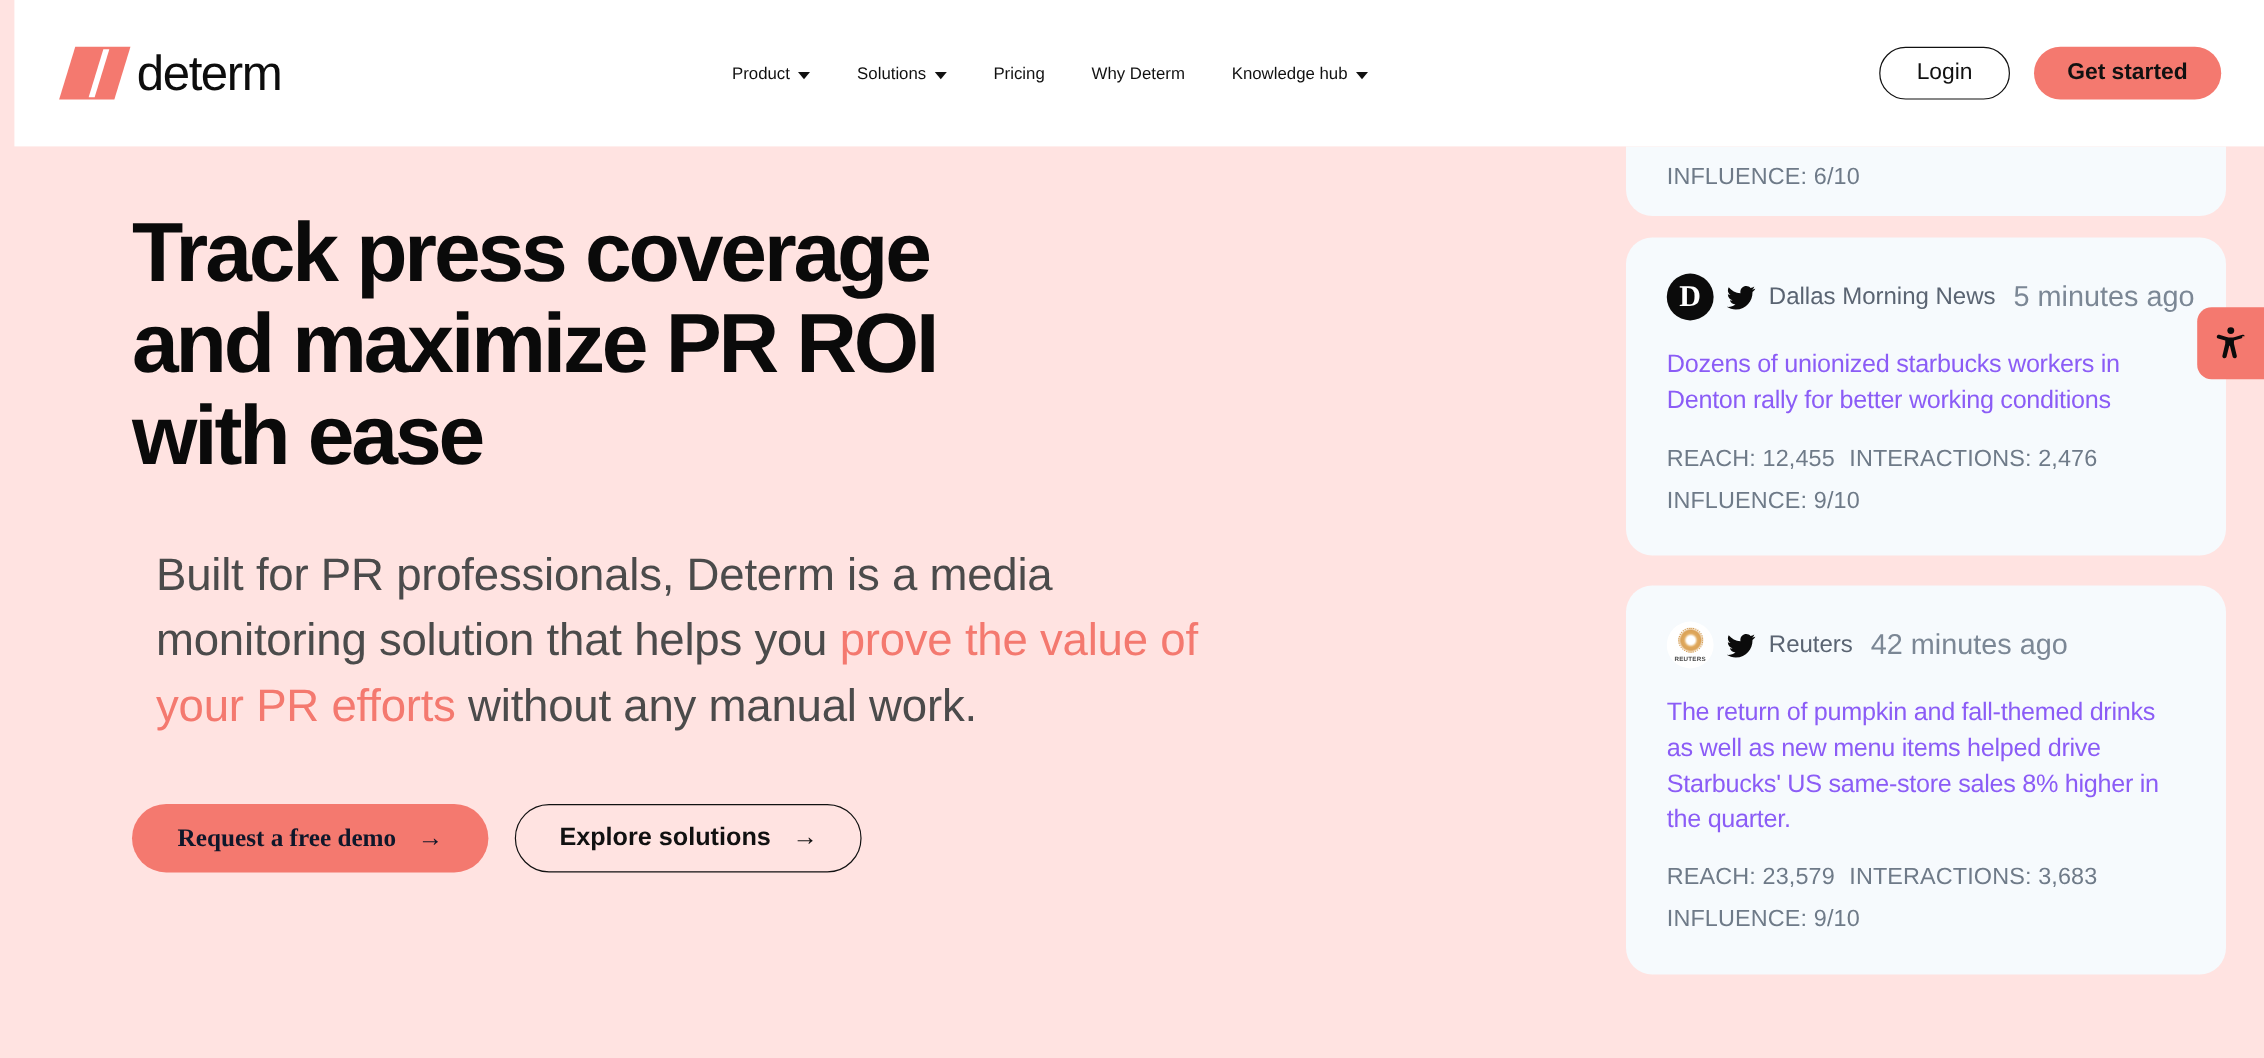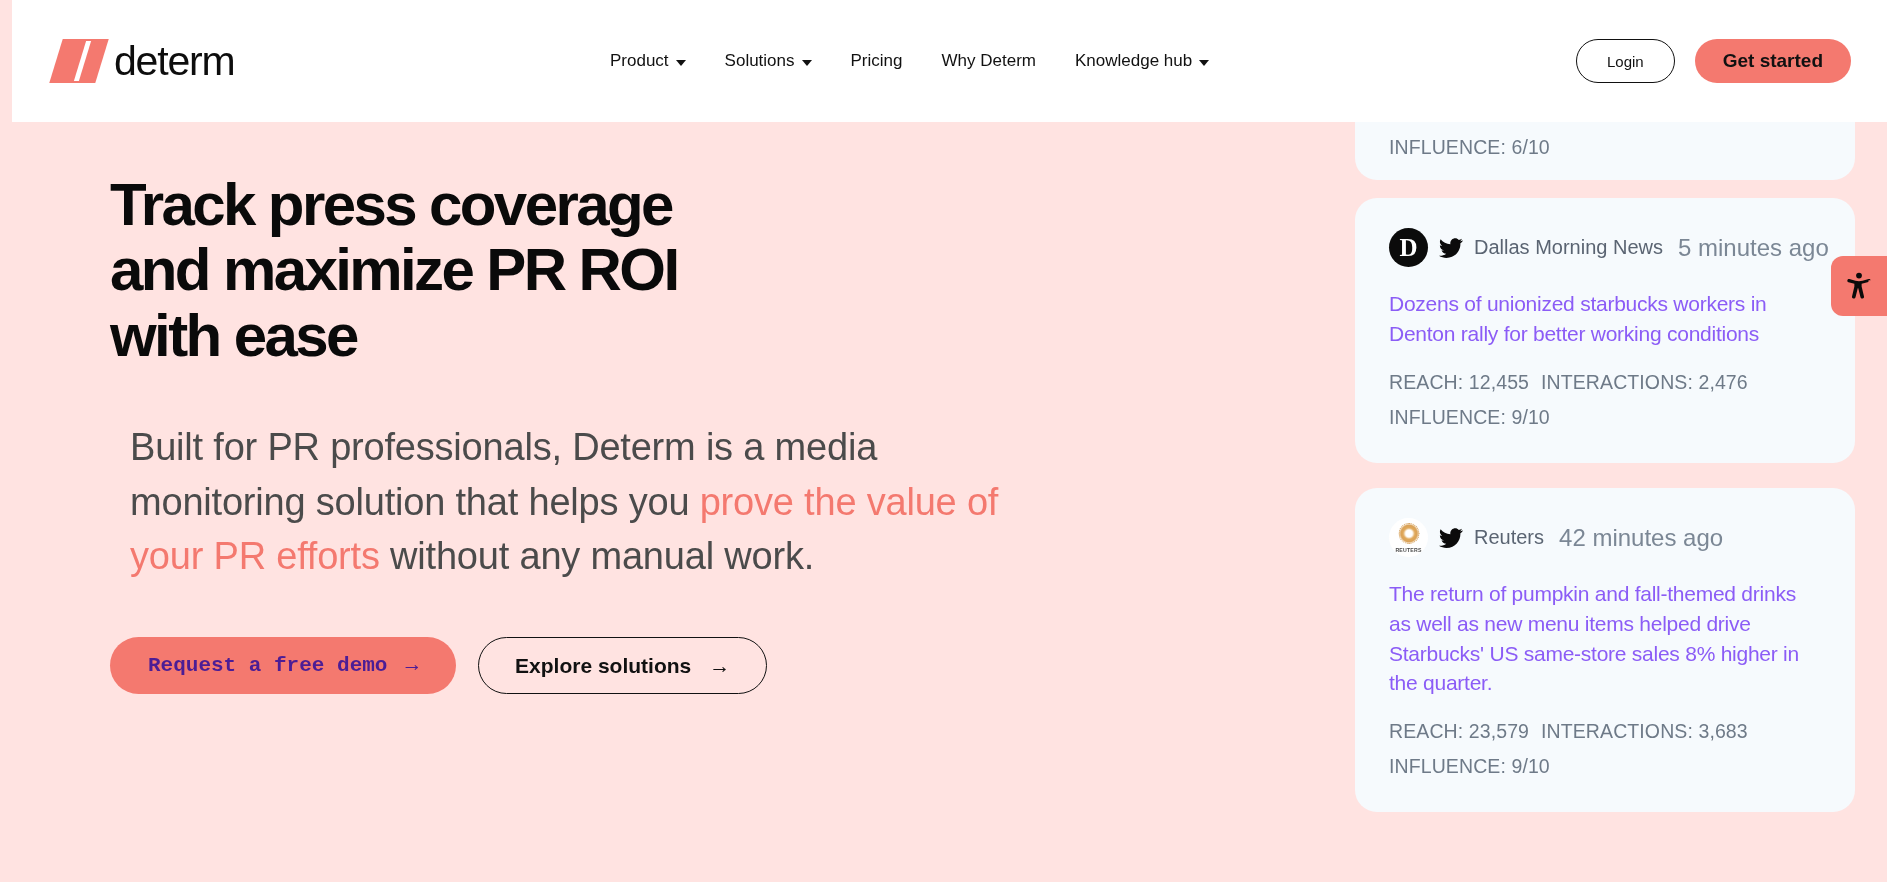--- a/index.html
+++ b/index.html
@@ -71,21 +71,21 @@
     position: absolute;
     left: 598px;
     display: flex;
     align-items: center;
     gap: 39px;
   }
   .nav-item {
     display: flex;
     align-items: center;
     gap: 7px;
-    font-size: 17px;
+    font-size: 14px;
     color: #111111;
     cursor: pointer;
     white-space: nowrap;
   }
   .caret {
     width: 0; height: 0;
     border-left: 5px solid transparent;
     border-right: 5px solid transparent;
     border-top: 6px solid #111111;
     margin-top: 3px;
@@ -98,21 +98,21 @@
     align-items: center;
     gap: 20px;
   }
   .btn-login {
     height: 44px;
     padding: 0 30px;
     border: 1.6px solid #111111;
     border-radius: 30px;
     background: #ffffff;
     font-family: "Liberation Sans", sans-serif;
-    font-size: 15px;
+    font-size: 19px;
     color: #111111;
     cursor: pointer;
     display: flex;
     align-items: center;
   }
   .btn-getstarted {
     height: 44px;
     padding: 0 28px;
     border: none;
     border-radius: 30px;
@@ -136,21 +136,21 @@
   }
 
   .hero-left {
     position: absolute;
     left: 110px;
     top: 50px;
     width: 1120px;
   }
 
   .headline {
-    font-size: 60px;
+    font-size: 70px;
     line-height: 1.09;
     font-weight: bold;
     color: #0a0a0a;
     letter-spacing: -2.6px;
   }
 
   .subhead {
     margin-top: 52px;
     font-size: 38px;
     line-height: 1.43;
@@ -166,24 +166,24 @@
     display: flex;
     align-items: center;
     gap: 22px;
   }
   .btn-demo {
     height: 57px;
     padding: 0 38px;
     border: none;
     border-radius: 34px;
     background: #F4796F;
-    font-family: Liberation Mono, monospace;
+    font-family: Liberation Serif, serif;
     font-size: 21px;
     font-weight: bold;
-    color: #4c1d95;
+    color: #0f172a;
     cursor: pointer;
     display: flex;
     align-items: center;
     gap: 18px;
     text-align: right;
   }
   .btn-explore {
     height: 57px;
     padding: 0 36px;
     border: 1.6px solid #111111;

